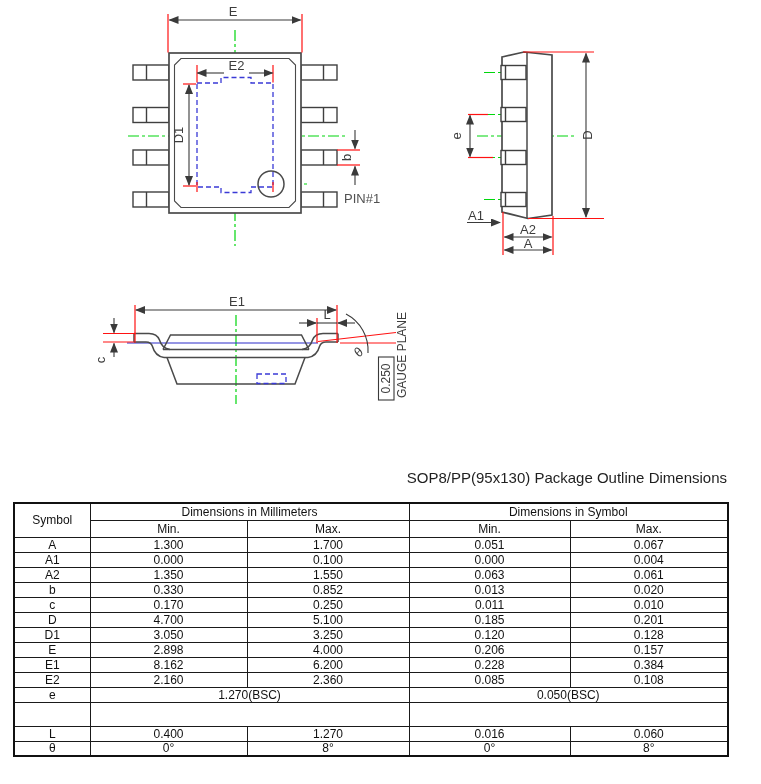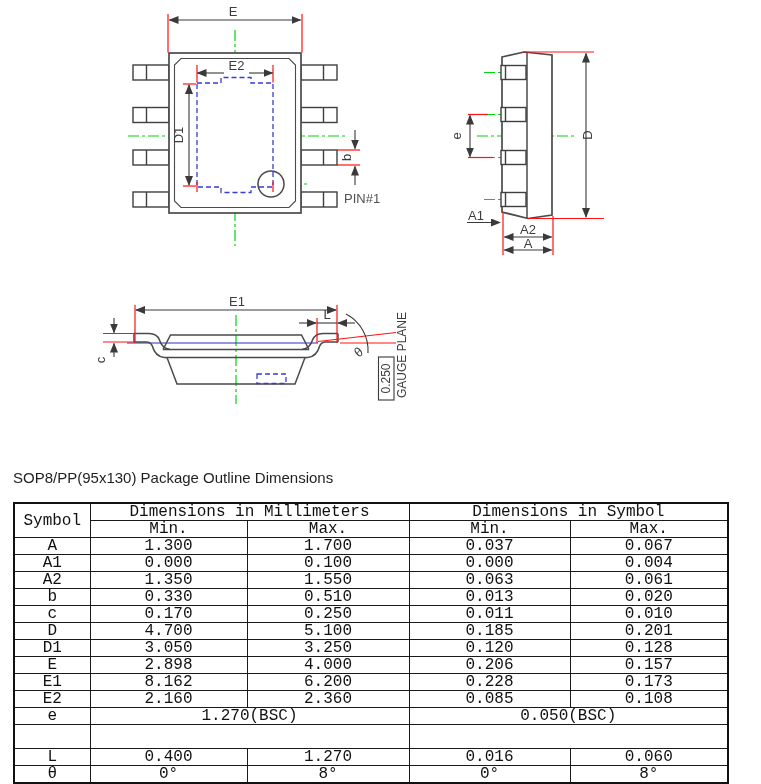--- a/index.html
+++ b/index.html
@@ -15,25 +15,25 @@
   .red  {stroke:#ff1212;stroke-width:1.2;}
   .grn  {stroke:#00d60c;stroke-width:1.2;stroke-dasharray:11 3 3 3;}
   .blu  {stroke:#3a3ad6;stroke-width:1.3;fill:none;stroke-dasharray:5 3;}
   .blus {stroke:#2d2dc9;stroke-width:1.2;}
   .dim  {stroke:#3a3a3a;stroke-width:1.1;fill:none;}
   .t    {font:13px "Liberation Sans",sans-serif;fill:#3d3d3d;}
   .tsm  {font:12px "Liberation Sans",sans-serif;fill:#3d3d3d;}
   .tp   {font:13px "Liberation Sans",sans-serif;fill:#515151;}
   .tit  {font-style:italic;}
 
-  #title{position:absolute;left:13px;top:469px;width:714px;text-align:left;
+  #title{position:absolute;left:13px;top:469px;width:714px;text-align:right;
          font-size:15px;color:#1f1f1f;}
 
   #dimtable{position:absolute;left:13px;top:502px;width:714px;border-collapse:collapse;
-            table-layout:fixed;font-size:16px;color:#111;font-family:Liberation Mono, monospace;}
+            table-layout:fixed;font-size:12px;color:#111;}
   #dimtable th,#dimtable td{border:1.5px solid #1a1a1a;padding:0;text-align:center;
             vertical-align:middle;font-weight:normal;line-height:1;}
   #dimtable{border:2px solid #111;}
   #dimtable thead tr{height:17px;}
   #dimtable tbody tr{height:15px;}
   #dimtable tbody tr.empty{height:24px;}
 </style>
 </head>
 <body>
 
@@ -218,41 +218,41 @@
         <th>Max.</th>
         <th>Min.</th>
         <th>Max.</th>
       </tr>
     </thead>
     <tbody>
       <tr>
         <td>A</td>
         <td>1.300</td>
         <td>1.700</td>
-        <td>0.037</td>
+        <td>0.051</td>
         <td>0.067</td>
       </tr>
       <tr>
         <td>A1</td>
         <td>0.000</td>
         <td>0.100</td>
         <td>0.000</td>
         <td>0.004</td>
       </tr>
       <tr>
         <td>A2</td>
         <td>1.350</td>
         <td>1.550</td>
         <td>0.063</td>
         <td>0.061</td>
       </tr>
       <tr>
         <td>b</td>
         <td>0.330</td>
-        <td>0.510</td>
+        <td>0.852</td>
         <td>0.013</td>
         <td>0.020</td>
       </tr>
       <tr>
         <td>c</td>
         <td>0.170</td>
         <td>0.250</td>
         <td>0.011</td>
         <td>0.010</td>
       </tr>
@@ -275,21 +275,21 @@
         <td>2.898</td>
         <td>4.000</td>
         <td>0.206</td>
         <td>0.157</td>
       </tr>
       <tr>
         <td>E1</td>
         <td>8.162</td>
         <td>6.200</td>
         <td>0.228</td>
-        <td>0.173</td>
+        <td>0.384</td>
       </tr>
       <tr>
         <td>E2</td>
         <td>2.160</td>
         <td>2.360</td>
         <td>0.085</td>
         <td>0.108</td>
       </tr>
       <tr>
         <td>e</td>

